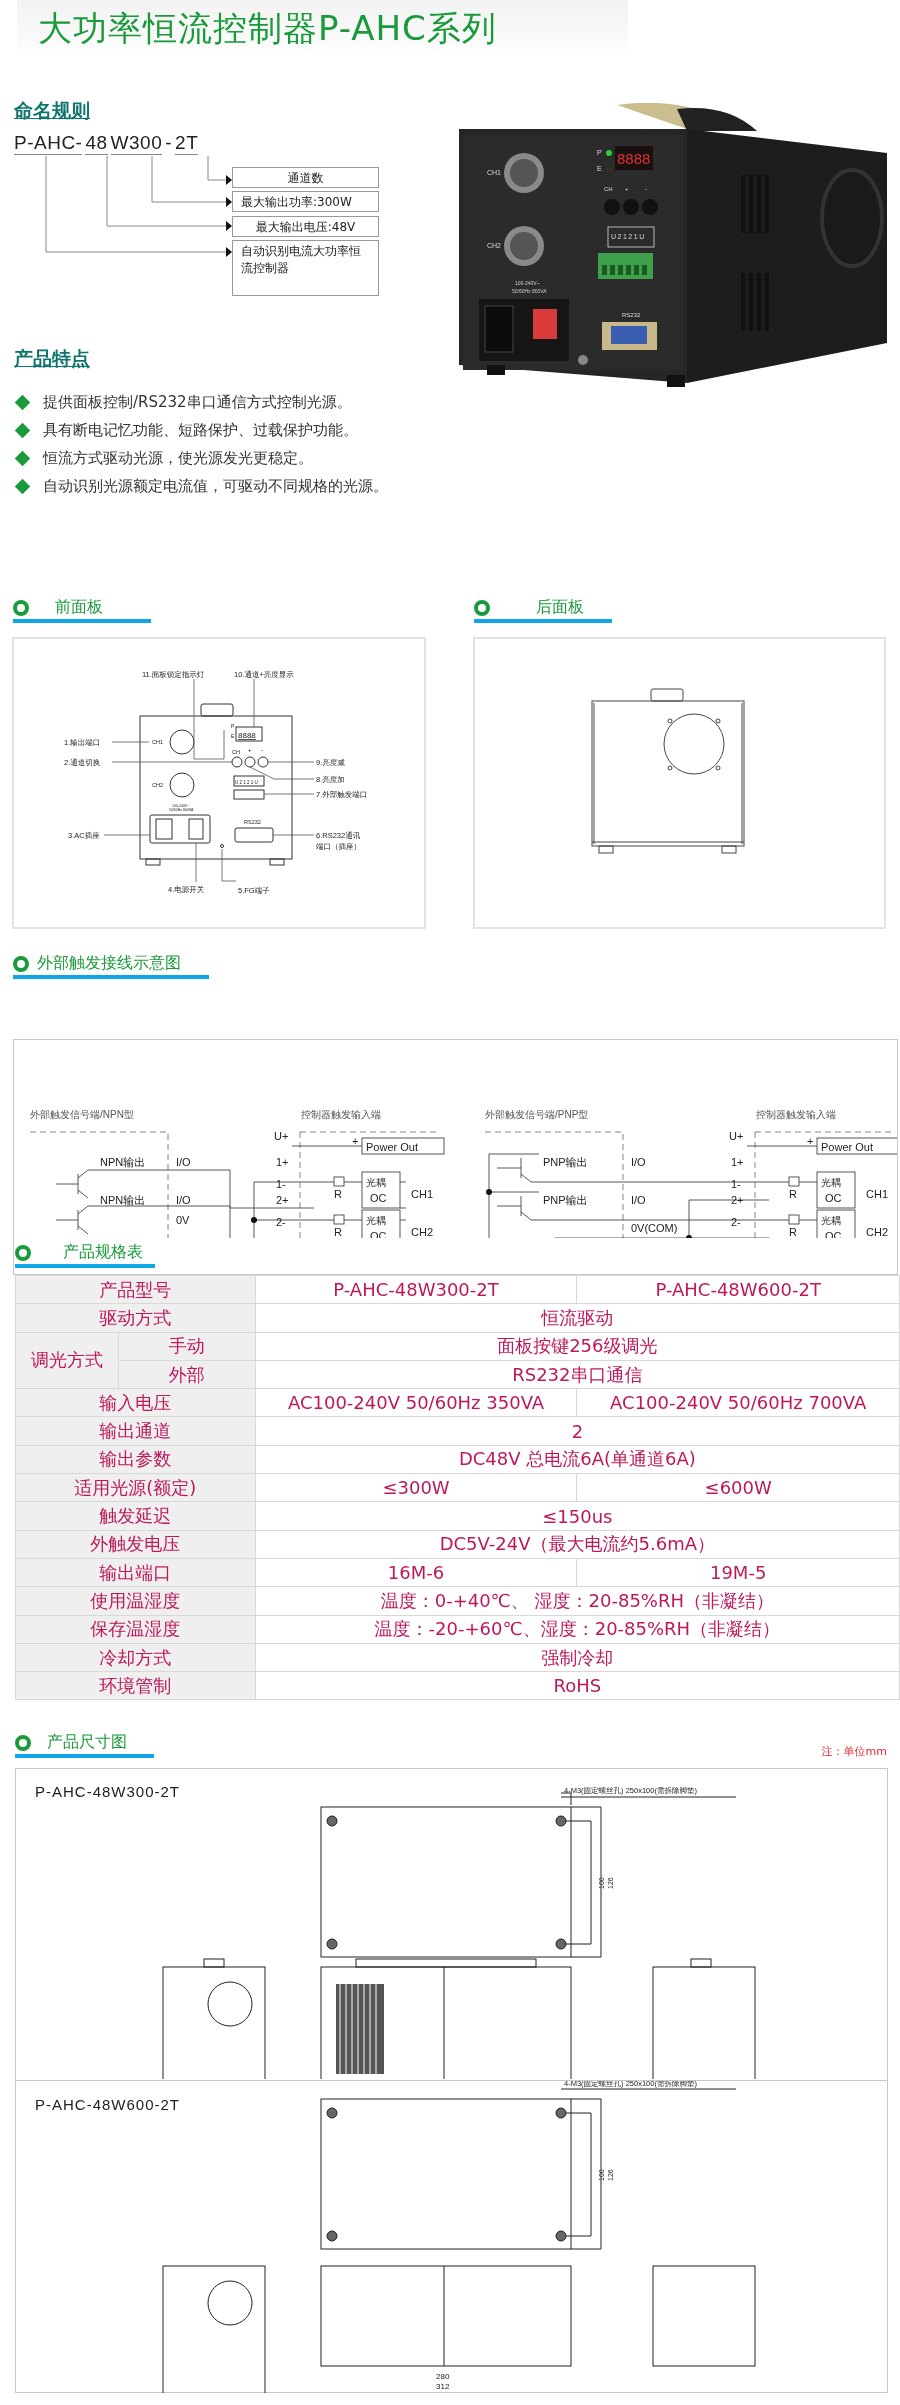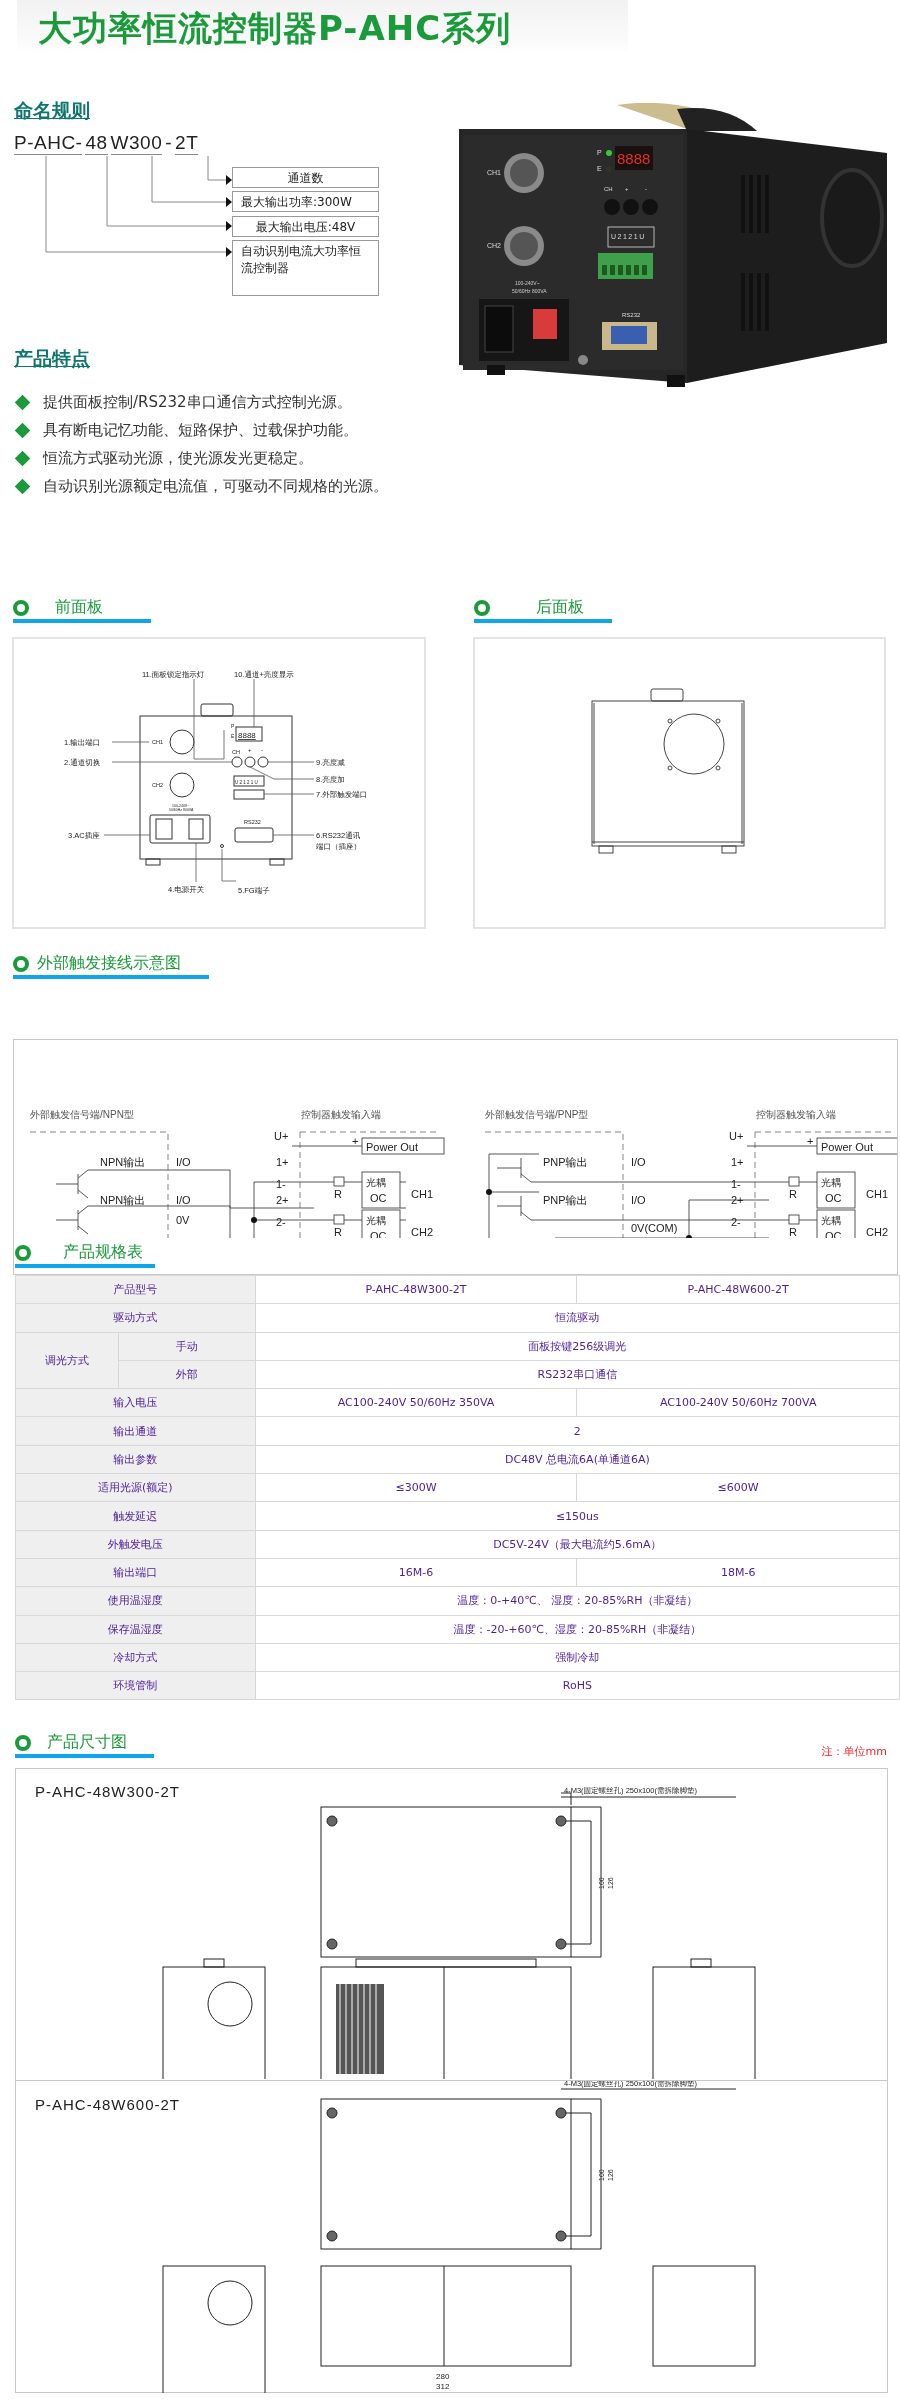--- a/index.html
+++ b/index.html
@@ -1,32 +1,32 @@
 <!DOCTYPE html>
 <html><head>
 <meta charset="utf-8">
 <style>
   * { box-sizing: border-box; margin: 0; padding: 0; }
   body { width: 900px; height: 2405px; background: #fff; position: relative; font-family: "DejaVu Sans", sans-serif; color: #333; overflow: hidden; }
   .abs { position: absolute; }
   .title-band { left: 17px; top: 0; width: 611px; height: 55px; background: linear-gradient(to bottom, #f2f2f2, #fafafa 70%, #fff); }
-  .main-title { left: 38px; top: 6px; font-size: 34px; font-weight: bold; color: #1a9a3a; letter-spacing: 1px; white-space: nowrap; font-family: "DejaVu Sans", sans-serif; }
+  .main-title { left: 38px; top: 6px; font-size: 34px; font-weight: normal; color: #1a9a3a; letter-spacing: 1px; white-space: nowrap; font-family: "DejaVu Sans", sans-serif; }
   .sec-h-bold { font-size: 19px; font-weight: bold; color: #0f766e; text-decoration: underline; }
   .model-code { left: 14px; top: 132px; font-size: 19px; color: #222; letter-spacing: 0.5px; font-family: "Liberation Sans", sans-serif; white-space: nowrap; }
   .code-seg { display: inline-block; border-bottom: 1px solid #888; margin-right: 3px; }
   .name-box { position: absolute; left: 232px; width: 147px; border: 1px solid #999; background: #fff; font-size: 12px; color: #222; padding: 2px 8px; line-height: 17px; }
   .features { left: 14px; top: 388px; }
   .feature { display: flex; align-items: center; height: 28px; font-size: 15px; color: #333; white-space: nowrap; }
   .diamond { width: 11px; height: 11px; background: #1a9a3a; transform: rotate(45deg); margin: 0 15px 0 3px; }
   .sec-head { display: flex; align-items: flex-end; border-bottom: 4px solid #0ea5e9; height: 24px; padding-bottom: 1px; }
   .sec-ring { width: 16px; height: 16px; border-radius: 50%; border: 4px solid #1a9a3a; background: #fff; margin-right: 8px; margin-bottom: 2px; position: relative; }
   .sec-label { font-size: 16px; color: #1a9a3a; }
   .panel-box { border: 2px solid #e3e3e3; background: #fff; }
   .thin-box { border: 1px solid #c8c8c8; background: #fff; }
-  table.spec { border-collapse: collapse; font-size: 11px; color: #4c1d95; font-family: "DejaVu Sans", sans-serif; }
+  table.spec { border-collapse: collapse; font-size: 18px; color: #be185d; font-family: "DejaVu Sans", sans-serif; }
   table.spec td { border: 1px solid #d8d8d8; height: 28.3px; text-align: center; padding: 0 4px; }
   table.spec td.lbl { background: #efefef; }
   .note { font-size: 11px; color: #e8232a; }
   .dim-label { font-size: 15px; color: #222; font-family: "Liberation Sans", sans-serif; letter-spacing: 1px; }
   svg text { font-family: "Liberation Sans", sans-serif; }
 </style>
 </head>
 <body>
 
 <div class="abs title-band"></div>
@@ -413,21 +413,21 @@
         <td class="lbl" colspan="2">触发延迟</td>
         <td colspan="2">≤150us</td>
       </tr>
   <tr>
         <td class="lbl" colspan="2">外触发电压</td>
         <td colspan="2">DC5V-24V（最大电流约5.6mA）</td>
       </tr>
   <tr>
         <td class="lbl" colspan="2">输出端口</td>
         <td>16M-6</td>
-        <td>18M-6</td>
+        <td>19M-5</td>
       </tr>
   <tr>
         <td class="lbl" colspan="2">使用温湿度</td>
         <td colspan="2">温度：0-+40℃、 湿度：20-85%RH（非凝结）</td>
       </tr>
   <tr>
         <td class="lbl" colspan="2">保存温湿度</td>
         <td colspan="2">温度：-20-+60℃、湿度：20-85%RH（非凝结）</td>
       </tr>
   <tr>

